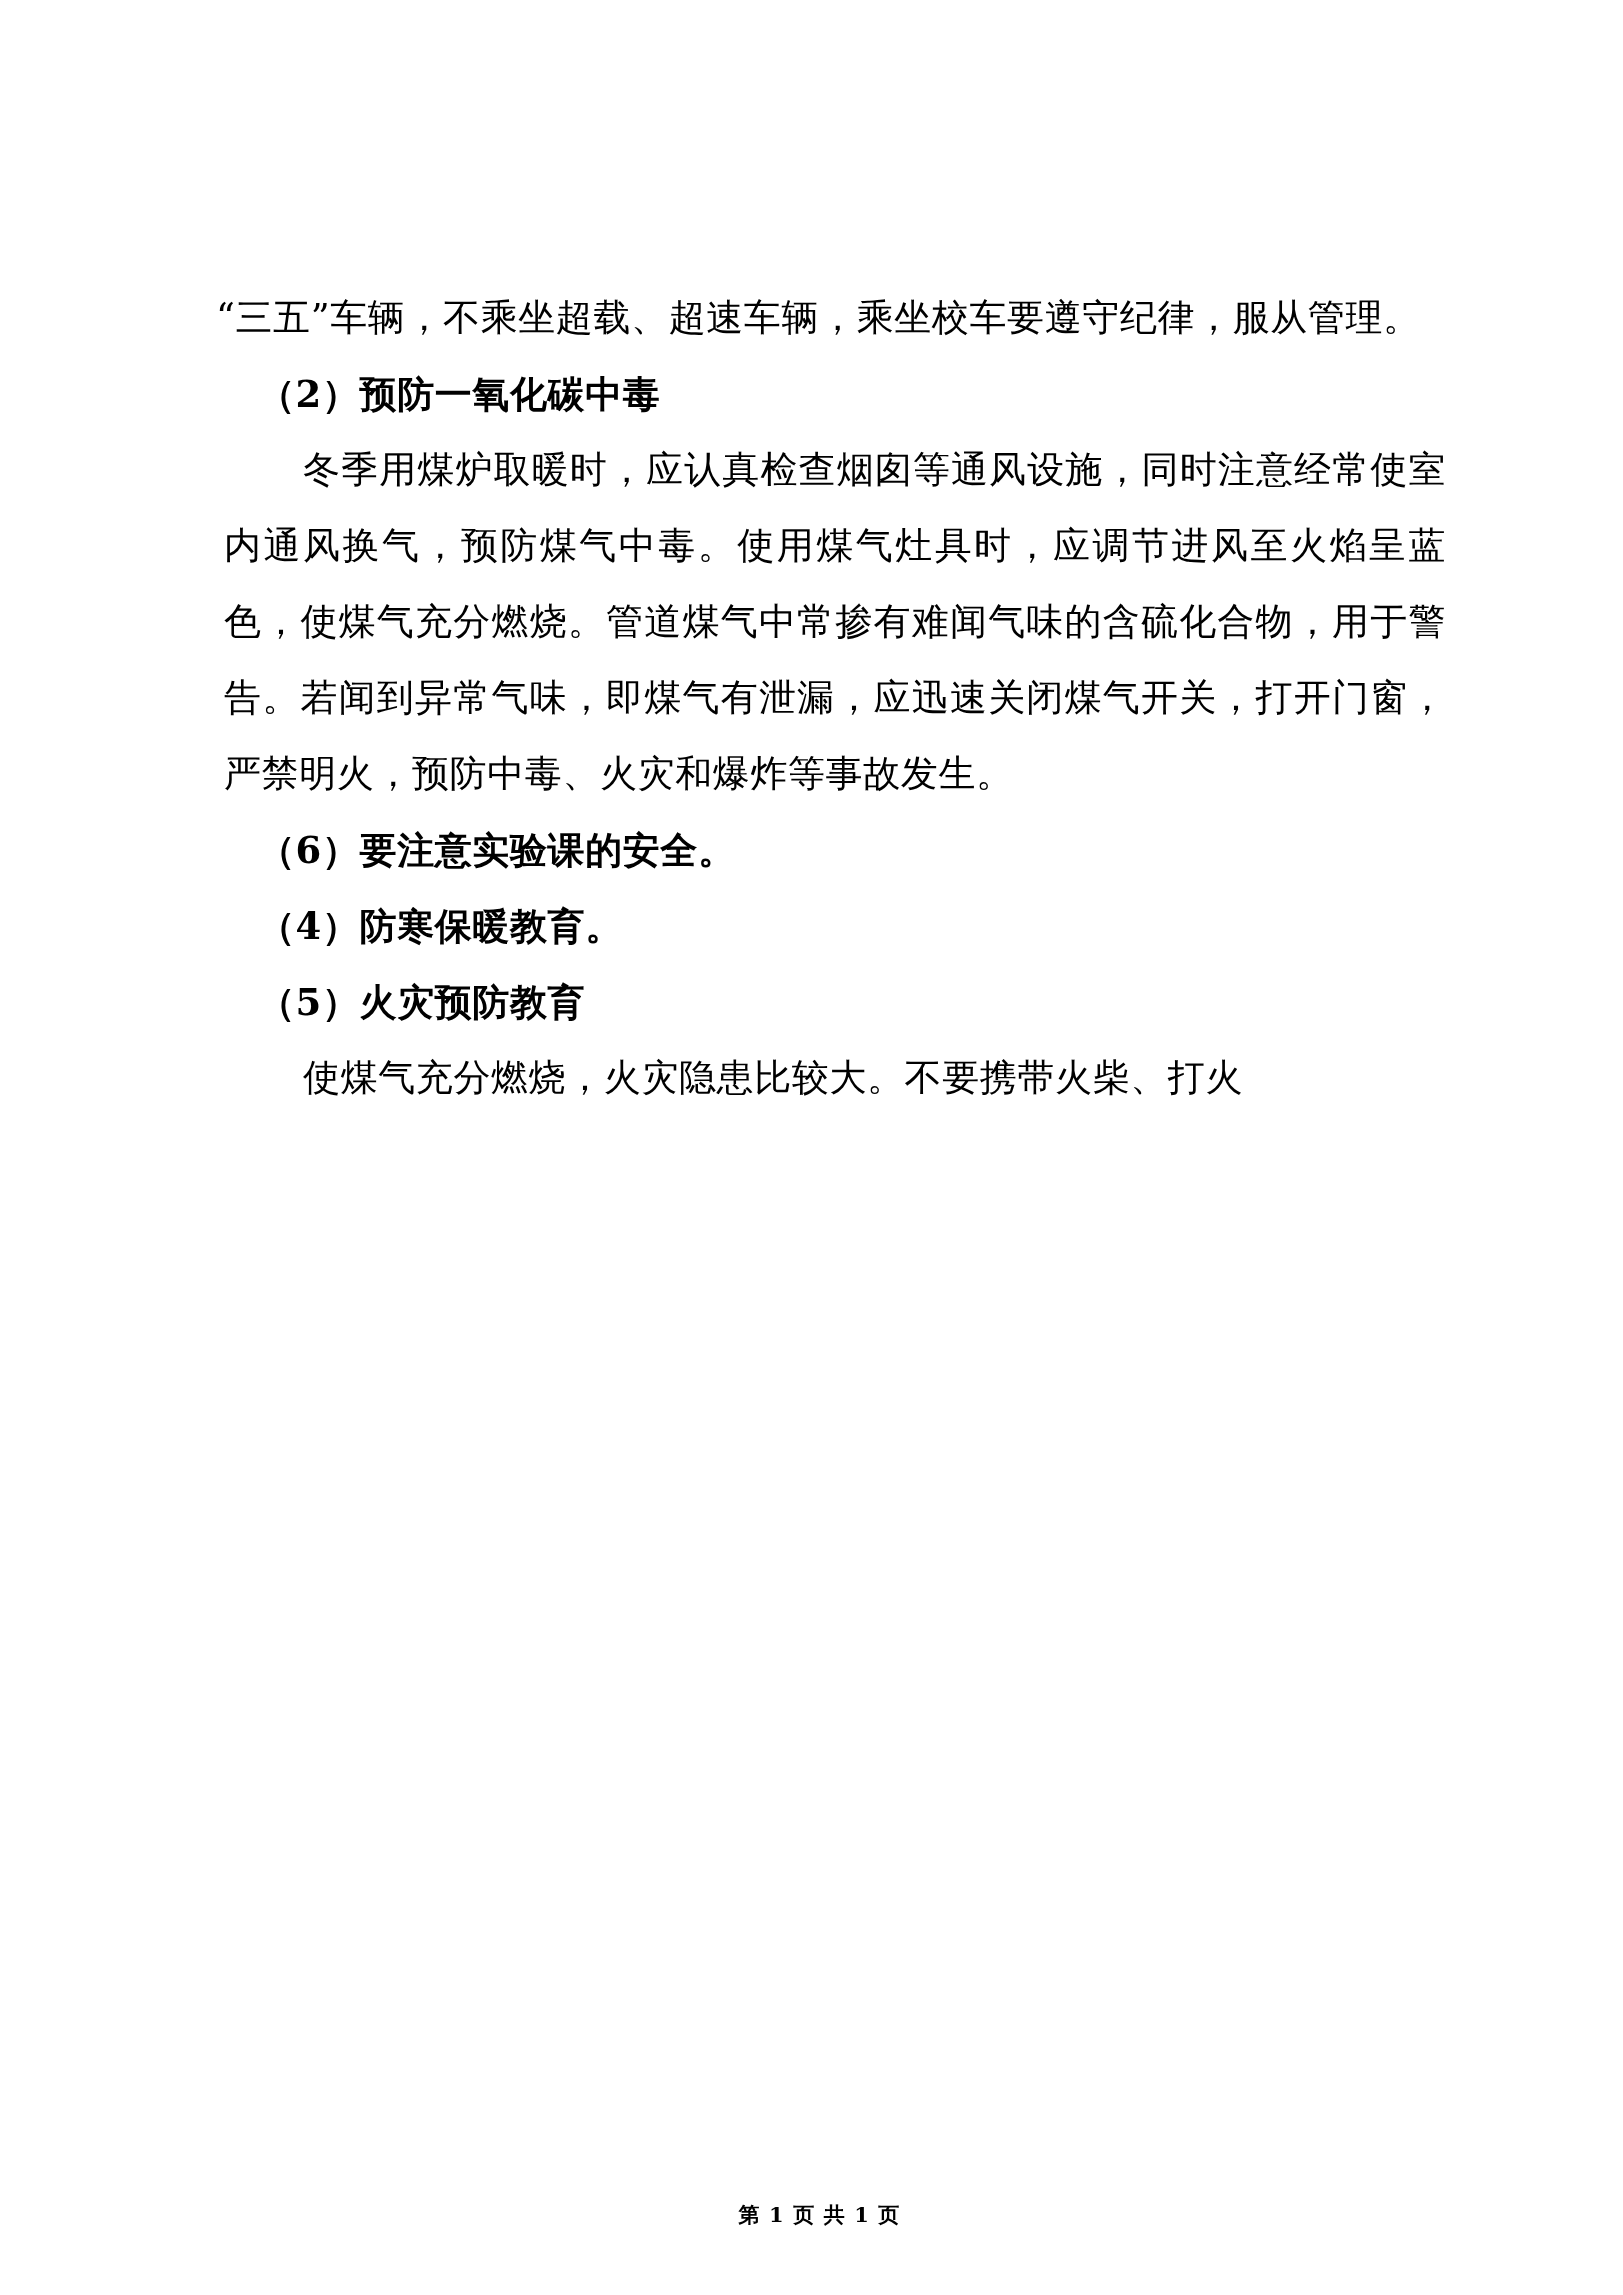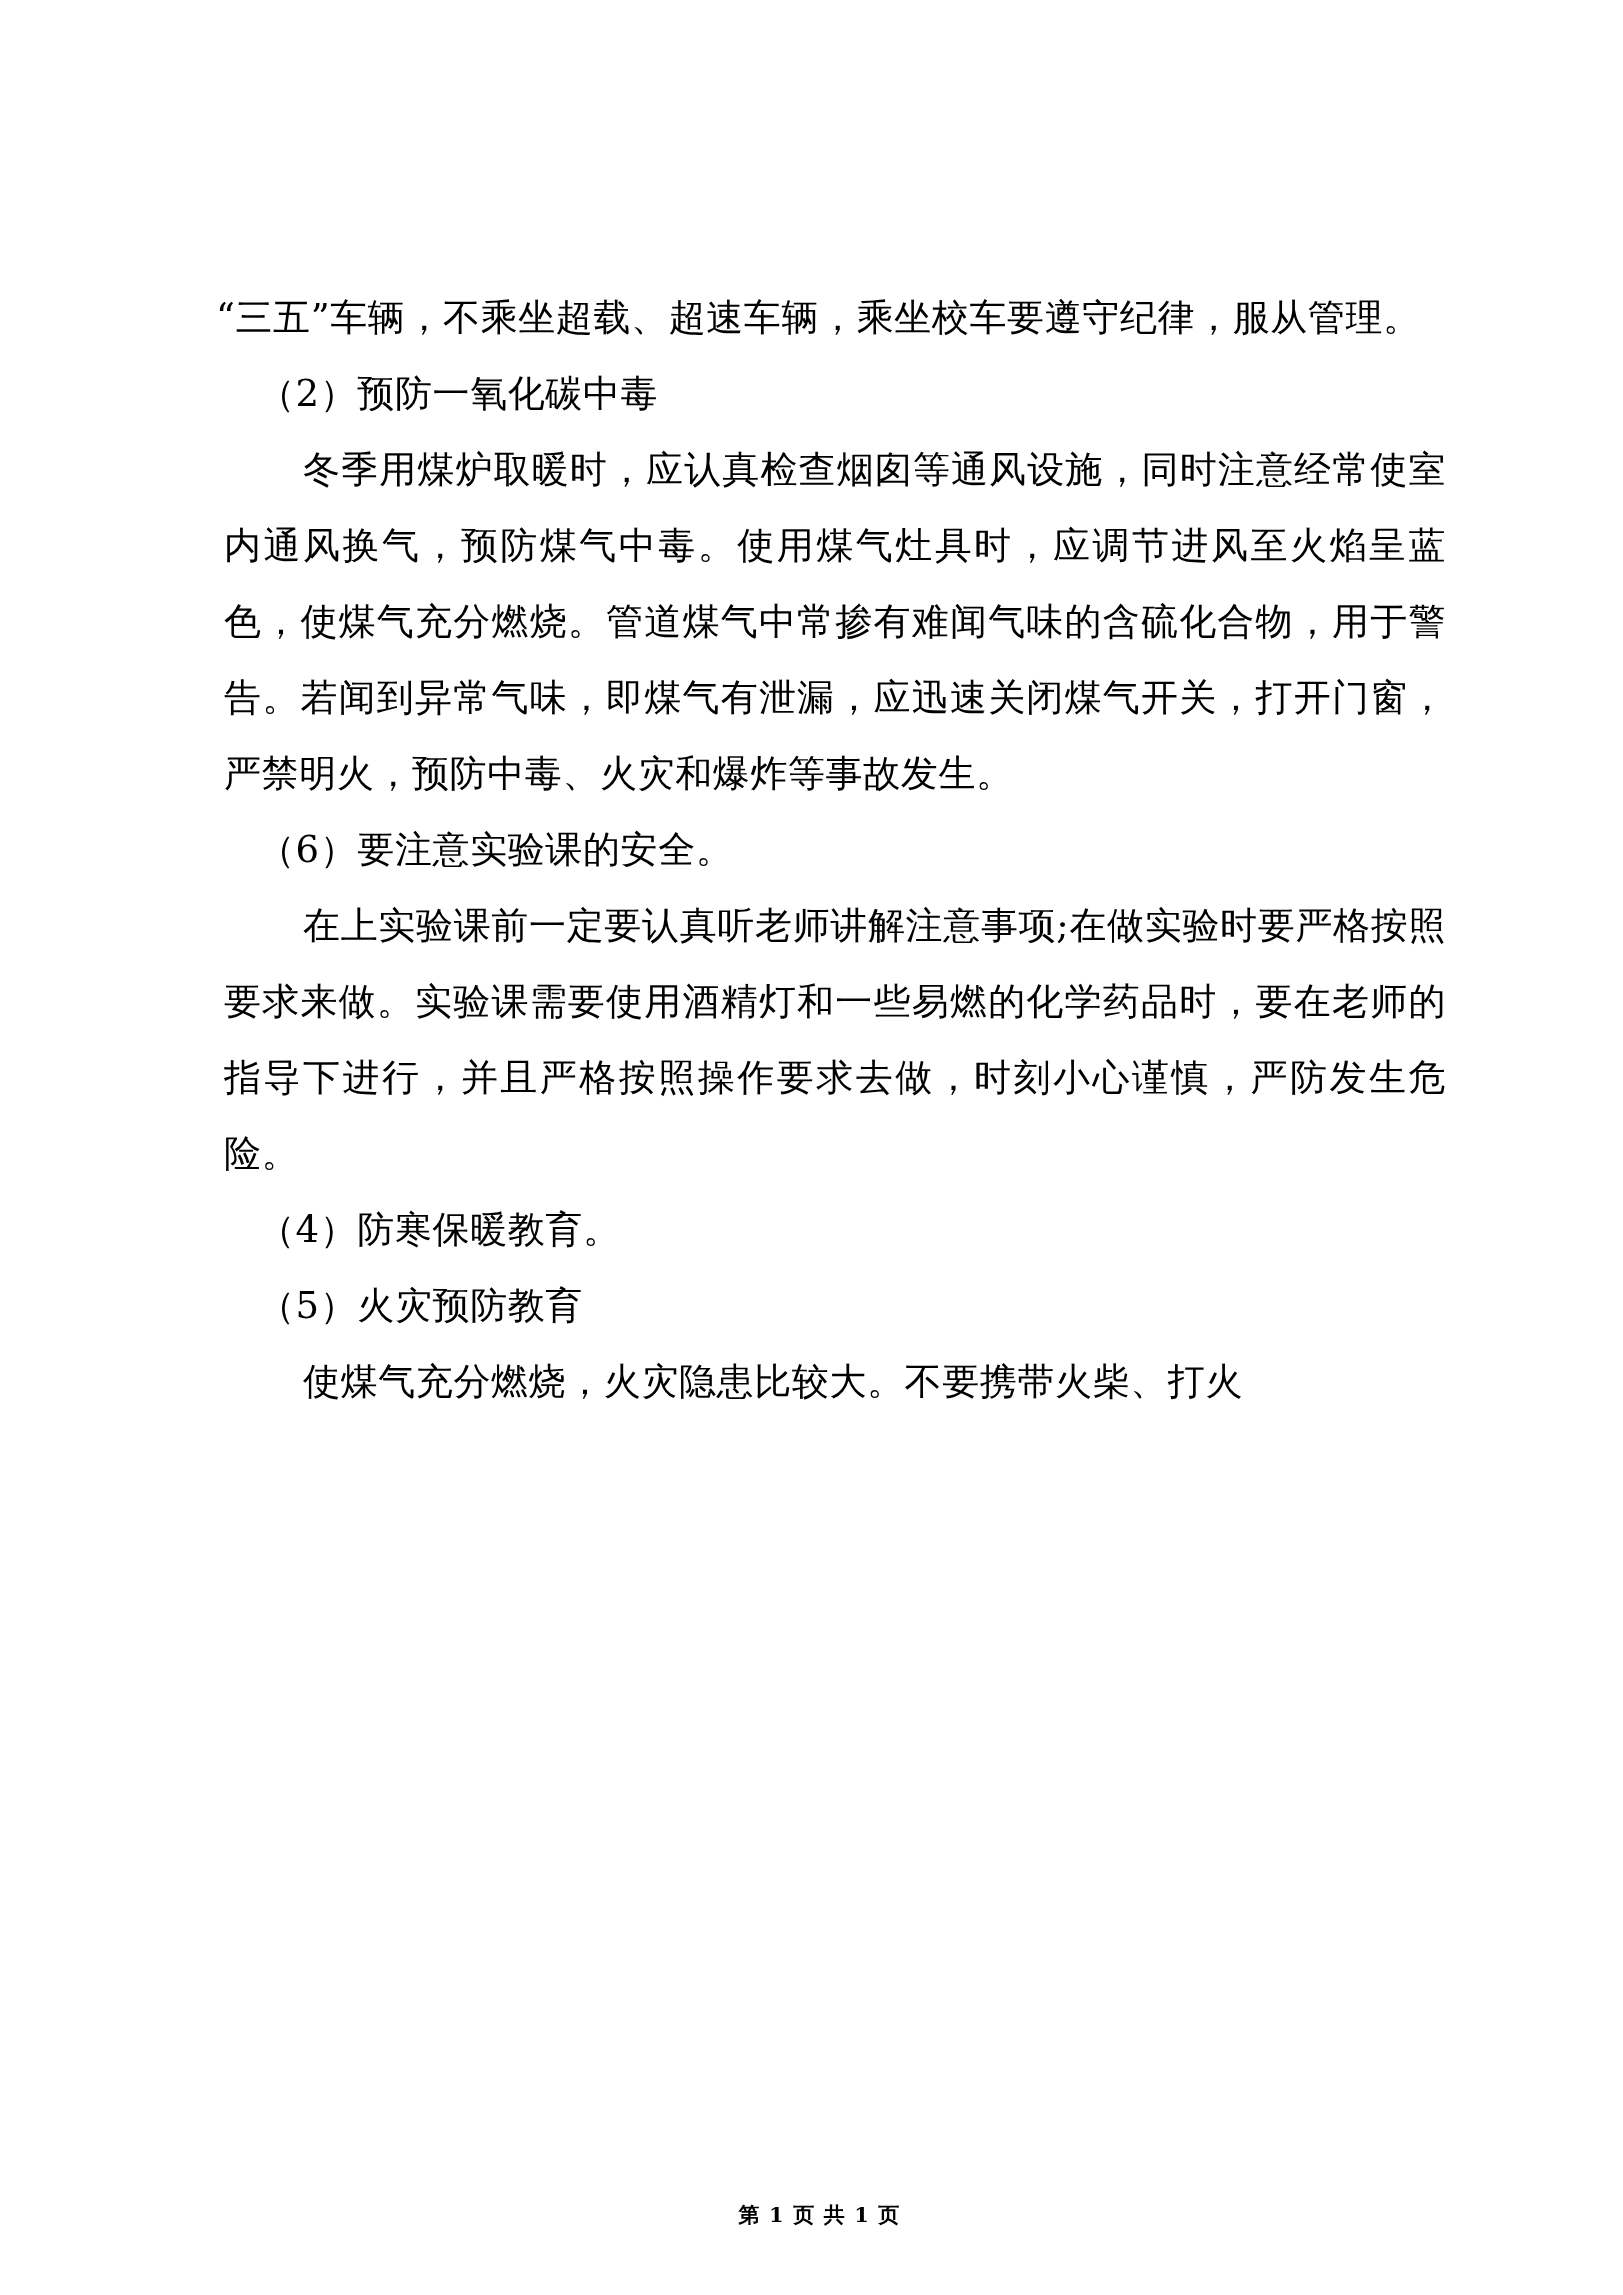--- a/index.html
+++ b/index.html
@@ -31,20 +31,21 @@
     text-align: justify;
     text-justify: inter-ideograph;
   }
   .para {
     margin: 0;
     padding: 0;
     text-indent: 0;
   }
   .para.indent1 {
     text-indent: 42px;
+    font-weight: bold;
   }
   .para.indent2 {
     text-indent: 79px;
     margin-left: 8px;
   }
   .footer {
     position: absolute;
     left: 0;
     right: 0;
     bottom: 66px;
@@ -57,20 +58,19 @@
 </style>
 </head>
 <body>
 
 <div class="page">
   <div class="doc-body">
     <p class="para">“三五”车辆，不乘坐超载、超速车辆，乘坐校车要遵守纪律，服从管理。</p>
     <p class="para indent1">（2）预防一氧化碳中毒</p>
     <p class="para indent2">冬季用煤炉取暖时，应认真检查烟囱等通风设施，同时注意经常使室内通风换气，预防煤气中毒。使用煤气灶具时，应调节进风至火焰呈蓝色，使煤气充分燃烧。管道煤气中常掺有难闻气味的含硫化合物，用于警告。若闻到异常气味，即煤气有泄漏，应迅速关闭煤气开关，打开门窗，严禁明火，预防中毒、火灾和爆炸等事故发生。</p>
     <p class="para indent1">（6）要注意实验课的安全。</p>
-    <p class="para indent2">在上实验课前一定要认真听老师讲解注意事项;在做实验时要严格按照要求来做。实验课需要使用酒精灯和一些易燃的化学药品时，要在老师的指导下进行，并且严格按照操作要求去做，时刻小心谨慎，严防发生危险。</p>
     <p class="para indent1">（4）防寒保暖教育。</p>
     <p class="para indent1">（5）火灾预防教育</p>
     <p class="para indent2">使煤气充分燃烧，火灾隐患比较大。不要携带火柴、打火</p>
   </div>
   <div class="footer">第 1 页 共 1 页</div>
 </div>
 
 
 </body></html>

